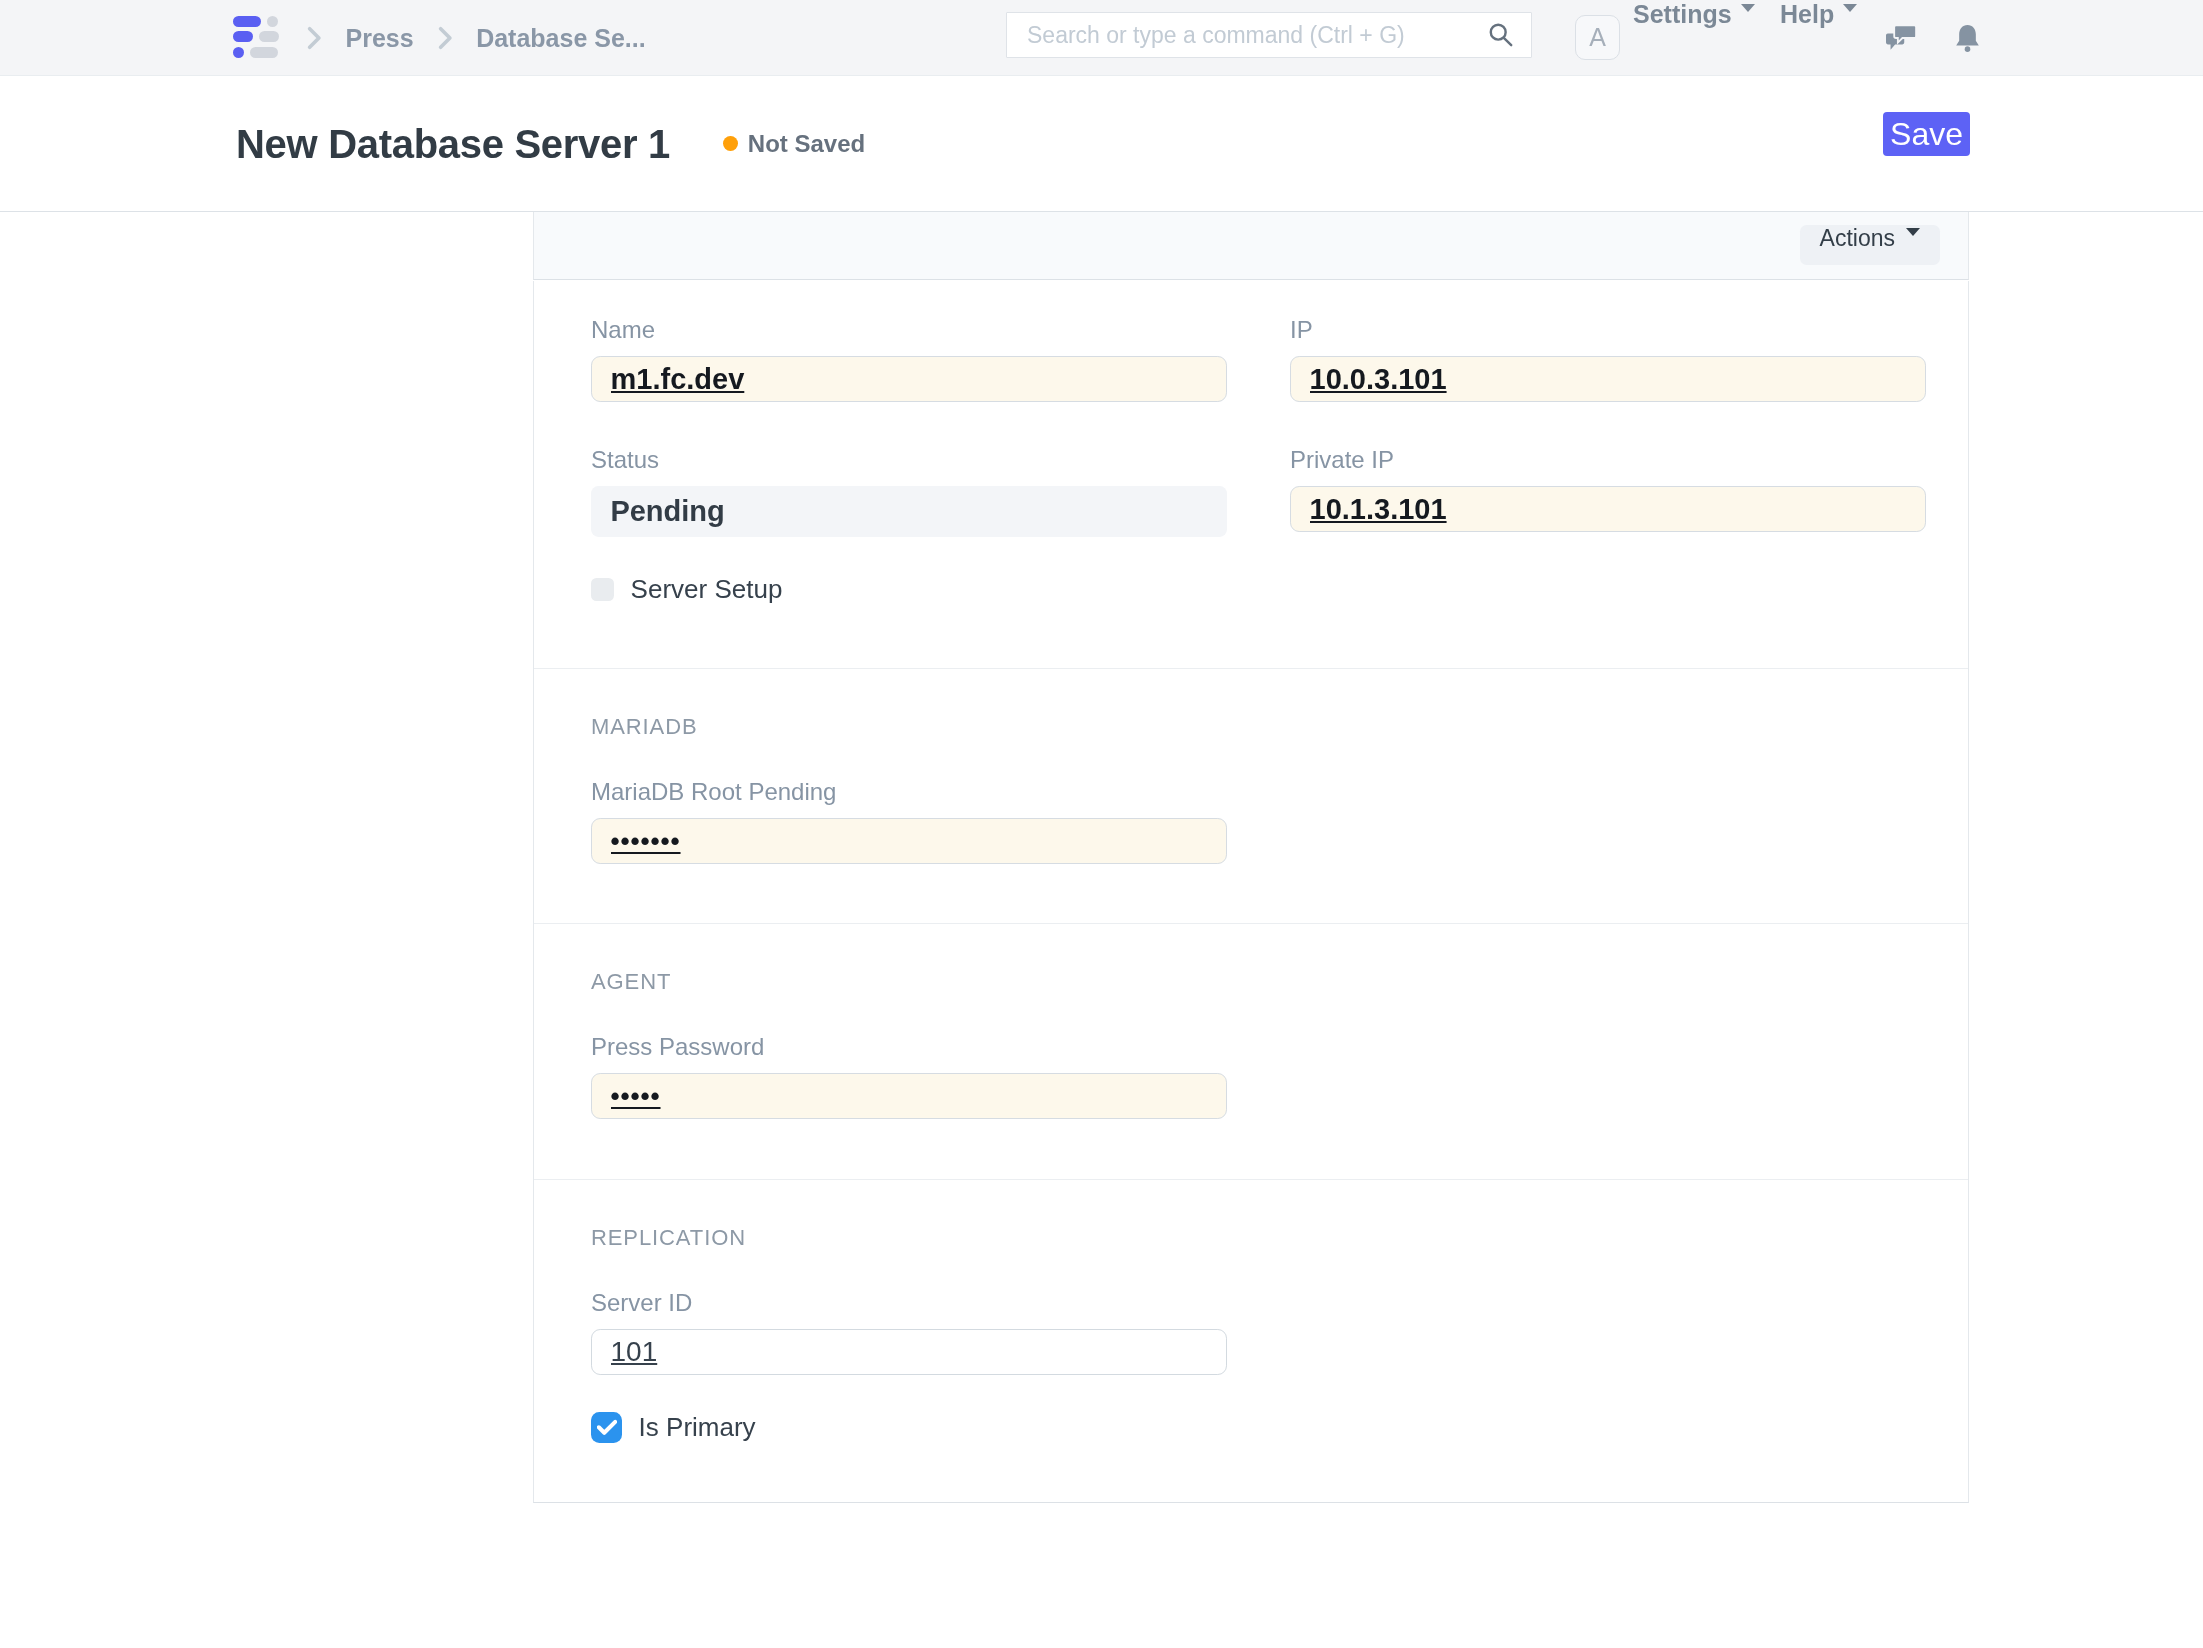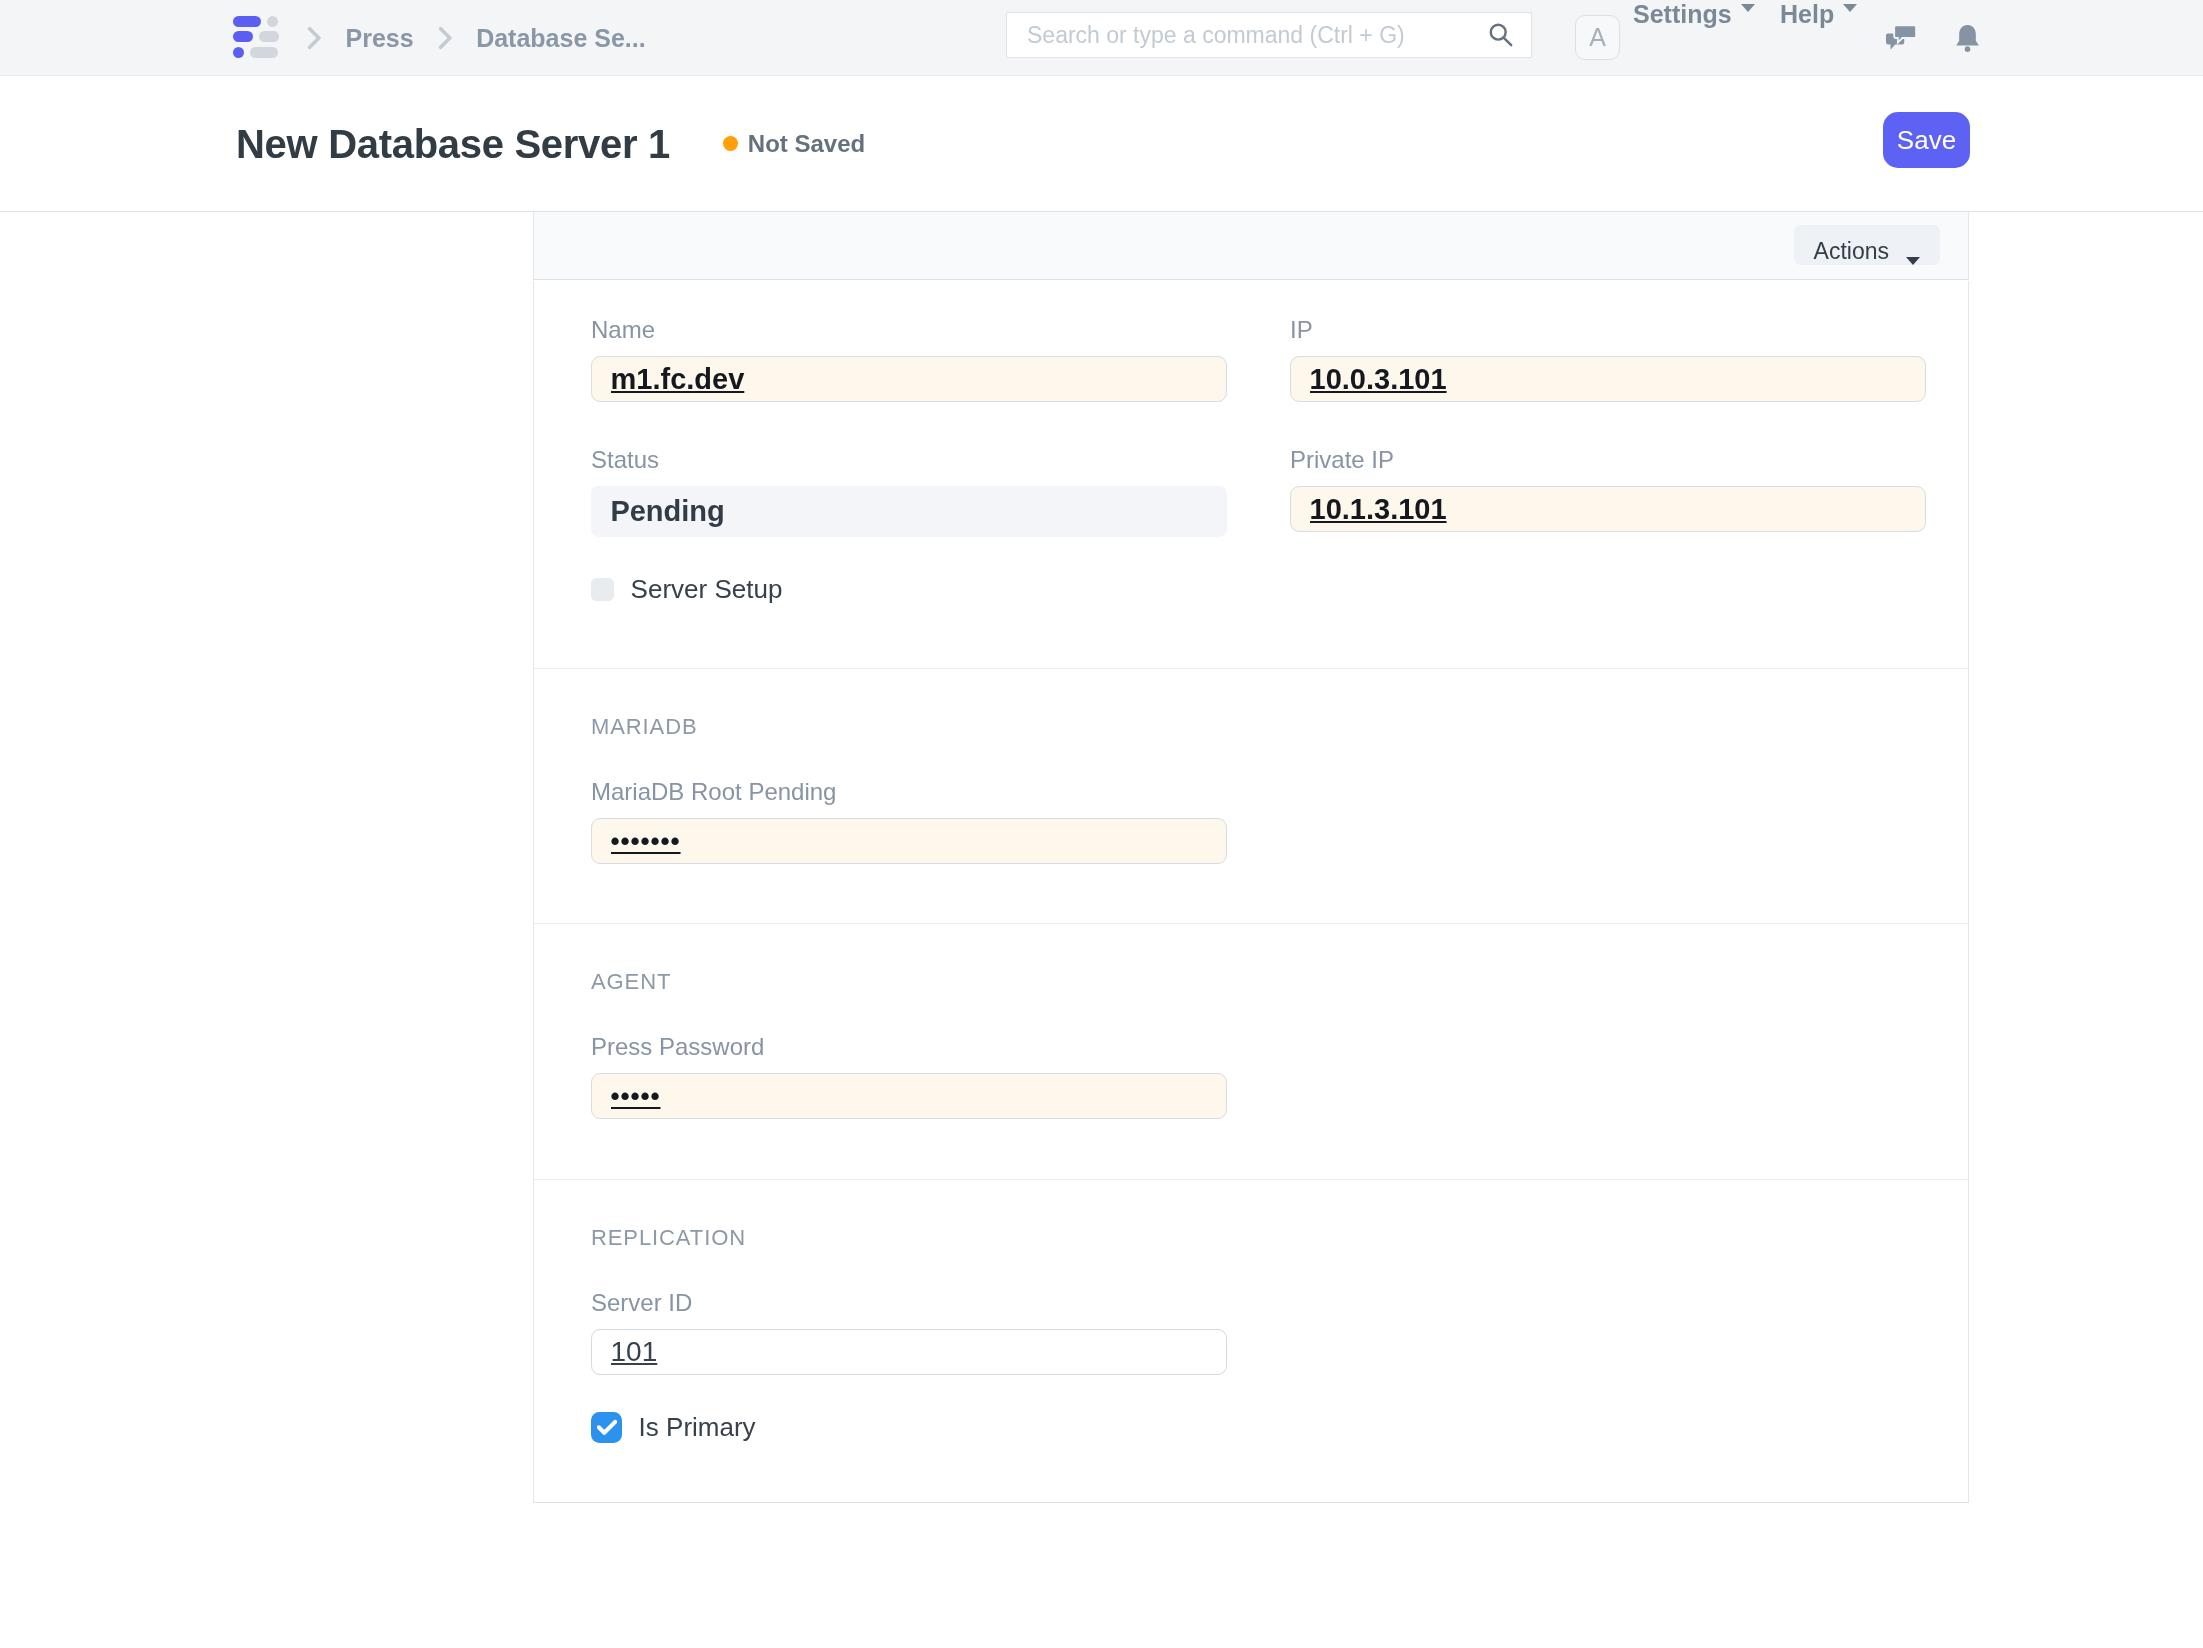--- a/index.html
+++ b/index.html
@@ -68,37 +68,37 @@
   }
   .page-title {
     position:absolute; left:236px; top:50%; transform:translateY(-50%);
     font-size:40px; font-weight:bold; color:#323c45; letter-spacing:-0.3px;
     white-space:nowrap;
   }
   .indicator { position:absolute; left:723px; top:50%; transform:translateY(-50%); display:flex; align-items:center; gap:10px; }
   .indicator-dot { width:14.8px; height:14.8px; border-radius:50%; background:#ffa00a; }
   .indicator-text { font-size:24px; font-weight:bold; color:#66717e; white-space:nowrap; }
   .save-btn {
-    position:absolute; left:1883px; top:36px; width:87px; height:56px;
-    background:#5d62f5; border:none; border-radius:15px;
-    color:#ffffff; font-size:26px; font-family:"Liberation Sans",sans-serif;
+    position:absolute; left:1883px; top:36px; width:87px; height:44px;
+    background:#5d62f5; border:none; border-radius:4px;
+    color:#ffffff; font-size:32px; font-family:"Liberation Sans",sans-serif;
     cursor:pointer;
   }
 
   
   .toolbar-strip {
     position:absolute; left:533px; top:212px; width:1436px; height:68px;
     background:#f8fafc;
     border-left:0.9px solid #e4e8ec; border-right:0.9px solid #e4e8ec;
     border-bottom:0.9px solid #dce1e6;
   }
   .actions-btn {
     position:absolute; right:28px; top:13px; height:40px;
     background:#eef1f5; border:none; border-radius:6.5px;
-    padding:0 20px; display:flex; align-items:flex-end; gap:17px;
+    padding:0 20px; display:flex; align-items:flex-start; gap:11px;
     font-size:23px; color:#333e48; font-family:"Liberation Sans",sans-serif;
     cursor:pointer;
   }
   .actions-caret {
     width:0; height:0;
     border-left:7.4px solid transparent; border-right:7.4px solid transparent;
     border-top:8.3px solid #333e48; margin-top:2.8px;
   }
 
   

